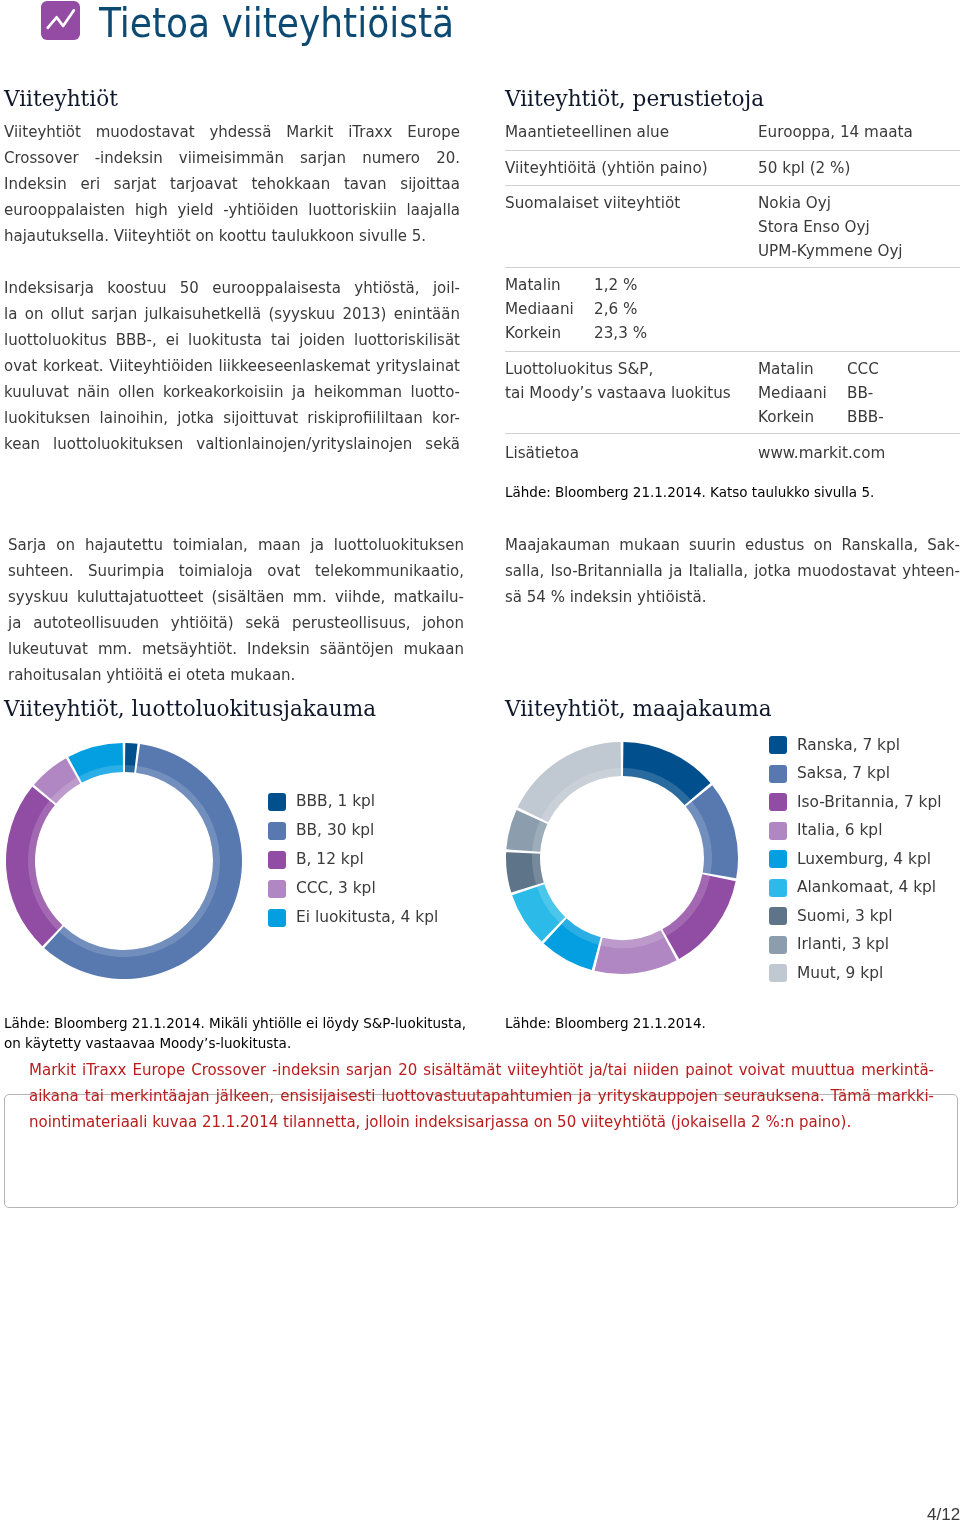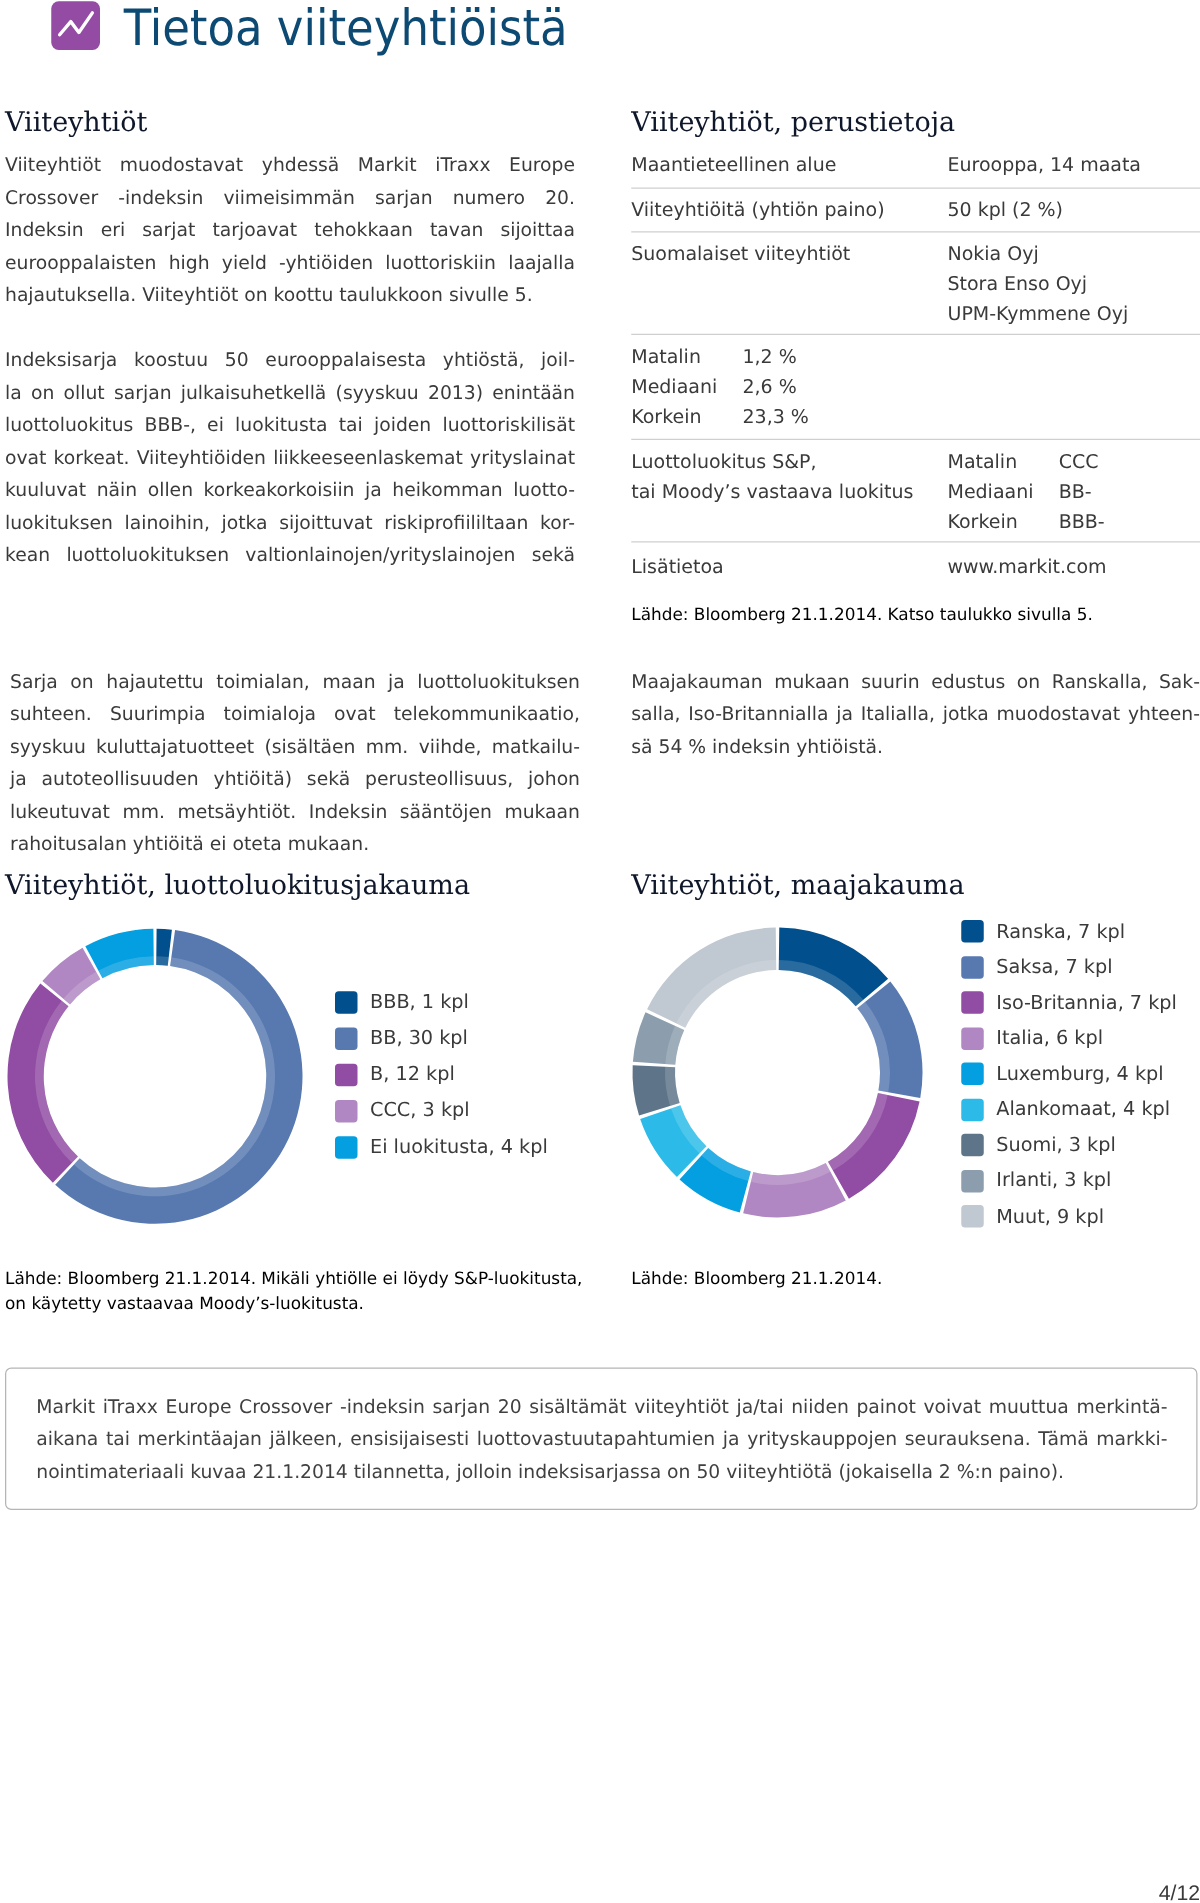--- a/index.html
+++ b/index.html
@@ -41,22 +41,22 @@
   .legend{position:absolute;}
   .lg-item{display:flex;align-items:center;height:29px;}
   #legend2 .lg-item{height:28.5px;}
   .lg-sw{width:18px;height:18px;margin-right:10px;flex:0 0 auto;border-radius:3px;}
   .lg-tx{font-size:15.4px;color:#3a3a3a;white-space:nowrap;line-height:19px;}
   .donut{position:absolute;}
 
   
   .fbox{position:absolute;left:4px;top:1094px;width:954px;height:114px;
         border:1px solid #b5b5b5;border-radius:5px;box-sizing:border-box;}
-  .fbox-txt{position:absolute;left:29px;top:1112px;width:905px;font-size:15px;
-        line-height:26px;color:#404040;}
+  .fbox-txt{position:absolute;left:29px;top:1057px;width:905px;font-size:15px;
+        line-height:26px;color:#b91c1c;}
   .pgnum{position:absolute;left:927px;top:1505px;font-size:17px;color:#3a3a3a;
         font-family:"Liberation Sans",sans-serif;}
 </style>
 </head>
 <body>
 
 <div class="page">
 
   <div class="hdr">
     <div class="logo">

